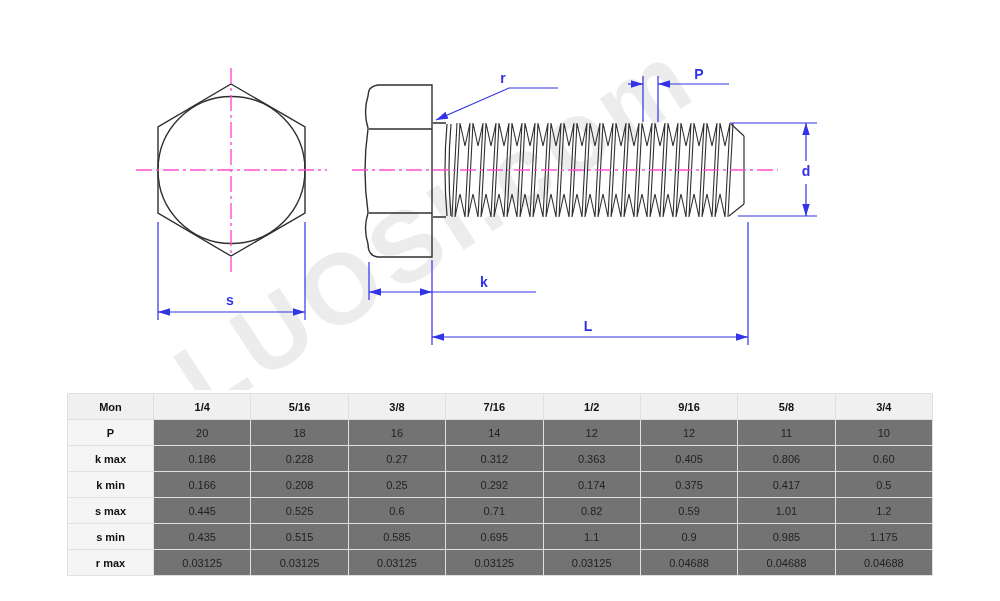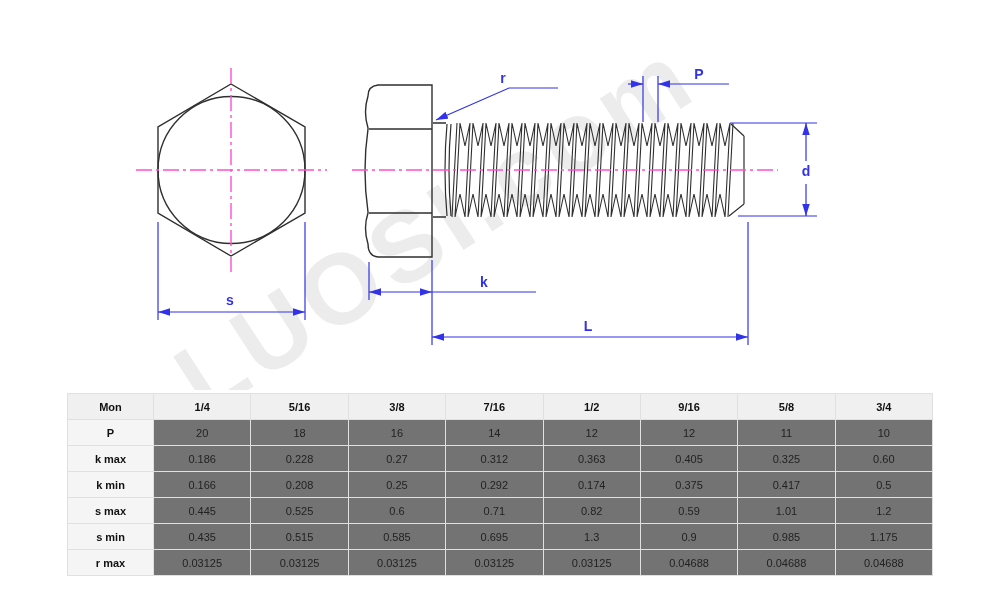--- a/index.html
+++ b/index.html
@@ -132,21 +132,21 @@
             <td data-name="table-cell">10</td>
           </tr>
           <tr data-name="table-row">
             <th data-name="row-label">k max</th>
             <td data-name="table-cell">0.186</td>
             <td data-name="table-cell">0.228</td>
             <td data-name="table-cell">0.27</td>
             <td data-name="table-cell">0.312</td>
             <td data-name="table-cell">0.363</td>
             <td data-name="table-cell">0.405</td>
-            <td data-name="table-cell">0.325</td>
+            <td data-name="table-cell">0.806</td>
             <td data-name="table-cell">0.60</td>
           </tr>
           <tr data-name="table-row">
             <th data-name="row-label">k min</th>
             <td data-name="table-cell">0.166</td>
             <td data-name="table-cell">0.208</td>
             <td data-name="table-cell">0.25</td>
             <td data-name="table-cell">0.292</td>
             <td data-name="table-cell">0.174</td>
             <td data-name="table-cell">0.375</td>
@@ -163,21 +163,21 @@
             <td data-name="table-cell">0.59</td>
             <td data-name="table-cell">1.01</td>
             <td data-name="table-cell">1.2</td>
           </tr>
           <tr data-name="table-row">
             <th data-name="row-label">s min</th>
             <td data-name="table-cell">0.435</td>
             <td data-name="table-cell">0.515</td>
             <td data-name="table-cell">0.585</td>
             <td data-name="table-cell">0.695</td>
-            <td data-name="table-cell">1.3</td>
+            <td data-name="table-cell">1.1</td>
             <td data-name="table-cell">0.9</td>
             <td data-name="table-cell">0.985</td>
             <td data-name="table-cell">1.175</td>
           </tr>
           <tr data-name="table-row">
             <th data-name="row-label">r max</th>
             <td data-name="table-cell">0.03125</td>
             <td data-name="table-cell">0.03125</td>
             <td data-name="table-cell">0.03125</td>
             <td data-name="table-cell">0.03125</td>

